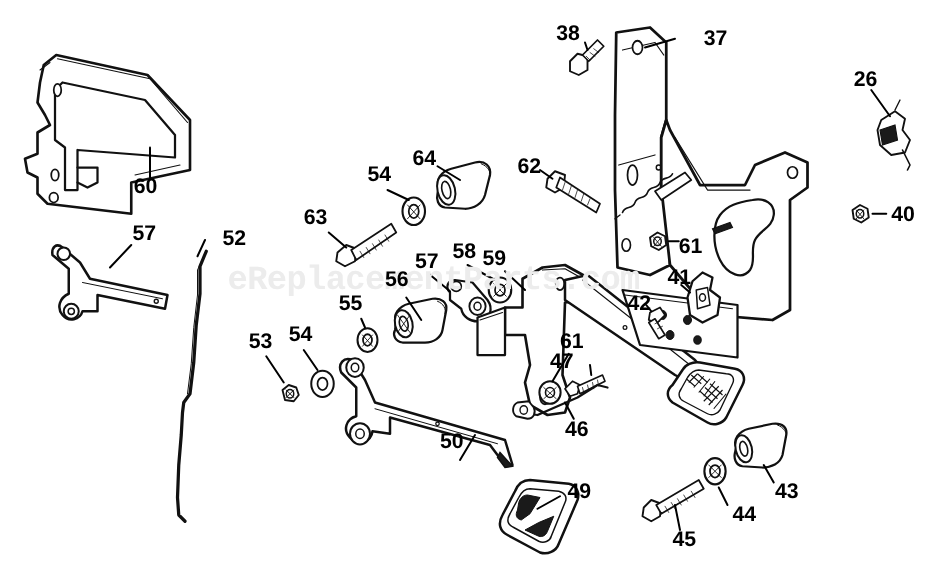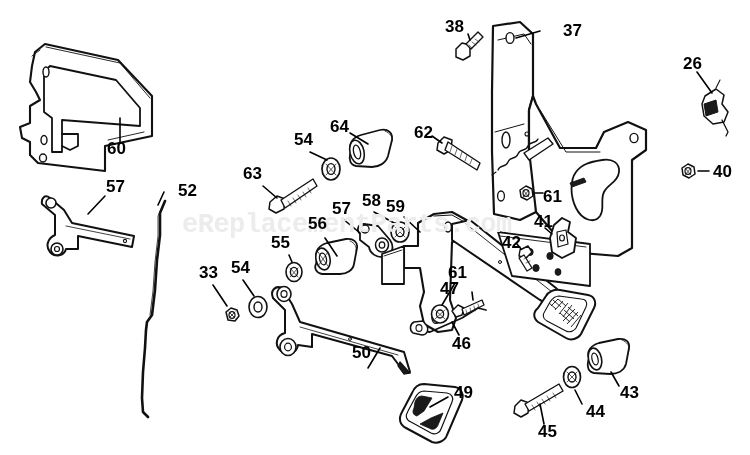--- a/index.html
+++ b/index.html
@@ -355,21 +355,21 @@
   <div class="callout" style="left:620px;top:384px;">43</div>
   <div class="callout" style="left:586px;top:403px;">44</div>
   <div class="callout" style="left:538px;top:423px;">45</div>
   <div class="callout" style="left:452px;top:335px;">46</div>
   <div class="callout" style="left:440px;top:280px;">47</div>
   <div class="callout" style="left:448px;top:264px;">61</div>
   <div class="callout" style="left:454px;top:384px;">49</div>
   <div class="callout" style="left:352px;top:344px;text-align:center;">50</div>
   <div class="callout" style="left:106px;top:178px;">57</div>
   <div class="callout" style="left:148px;top:182px;margin-left:30px;">52</div>
-  <div class="callout" style="left:199px;top:264px;">33</div>
+  <div class="callout" style="left:199px;top:264px;">53</div>
   <div class="callout" style="left:231px;top:259px;">54</div>
   <div class="callout" style="left:271px;top:234px;">55</div>
   <div class="callout" style="left:308px;top:215px;">56</div>
   <div class="callout" style="left:332px;top:200px;">57</div>
   <div class="callout" style="left:362px;top:192px;">58</div>
   <div class="callout" style="left:386px;top:198px;">59</div>
   <div class="callout" style="left:107px;top:140px;">60</div>
   <div class="callout" style="left:543px;top:188px;">61</div>
   <div class="callout" style="left:414px;top:124px;">62</div>
   <div class="callout" style="left:243px;top:165px;">63</div>

